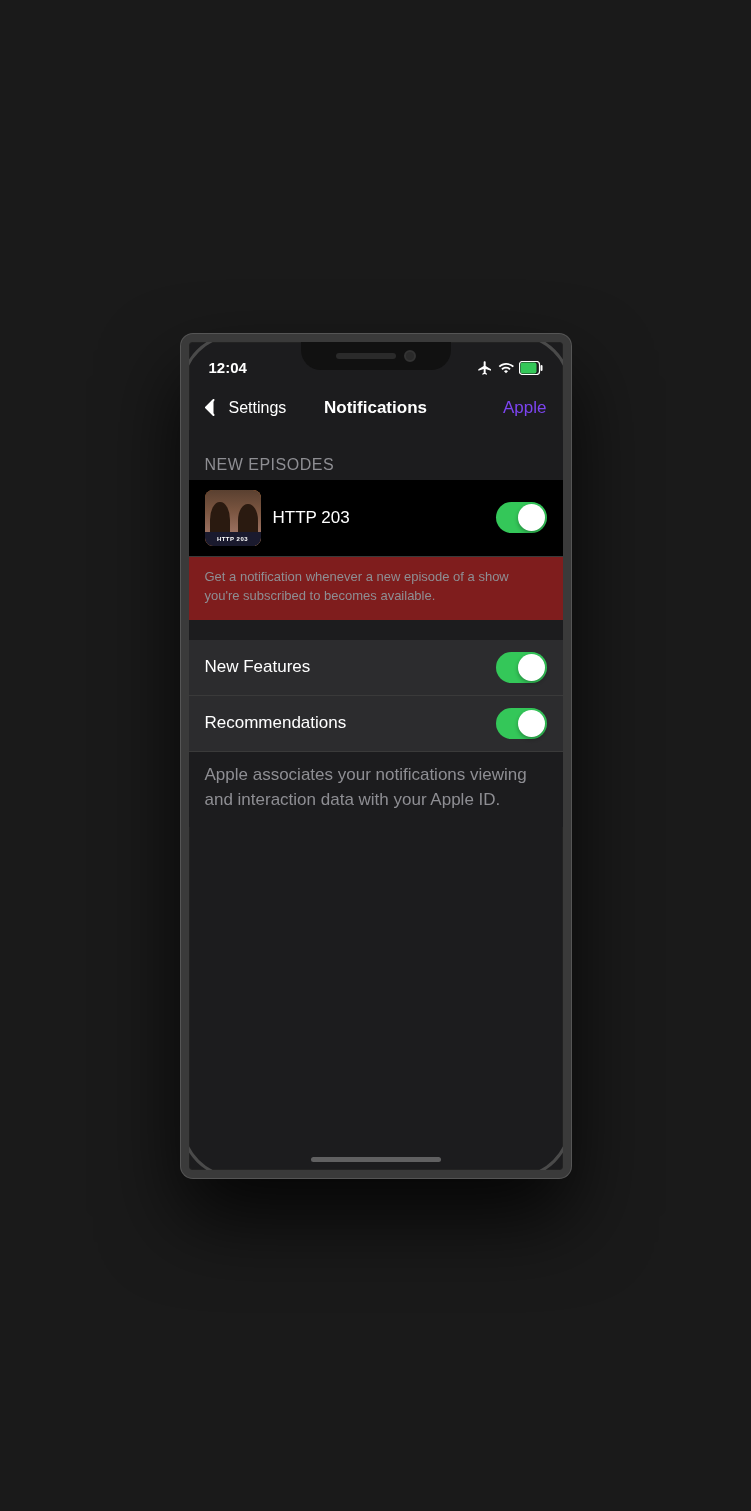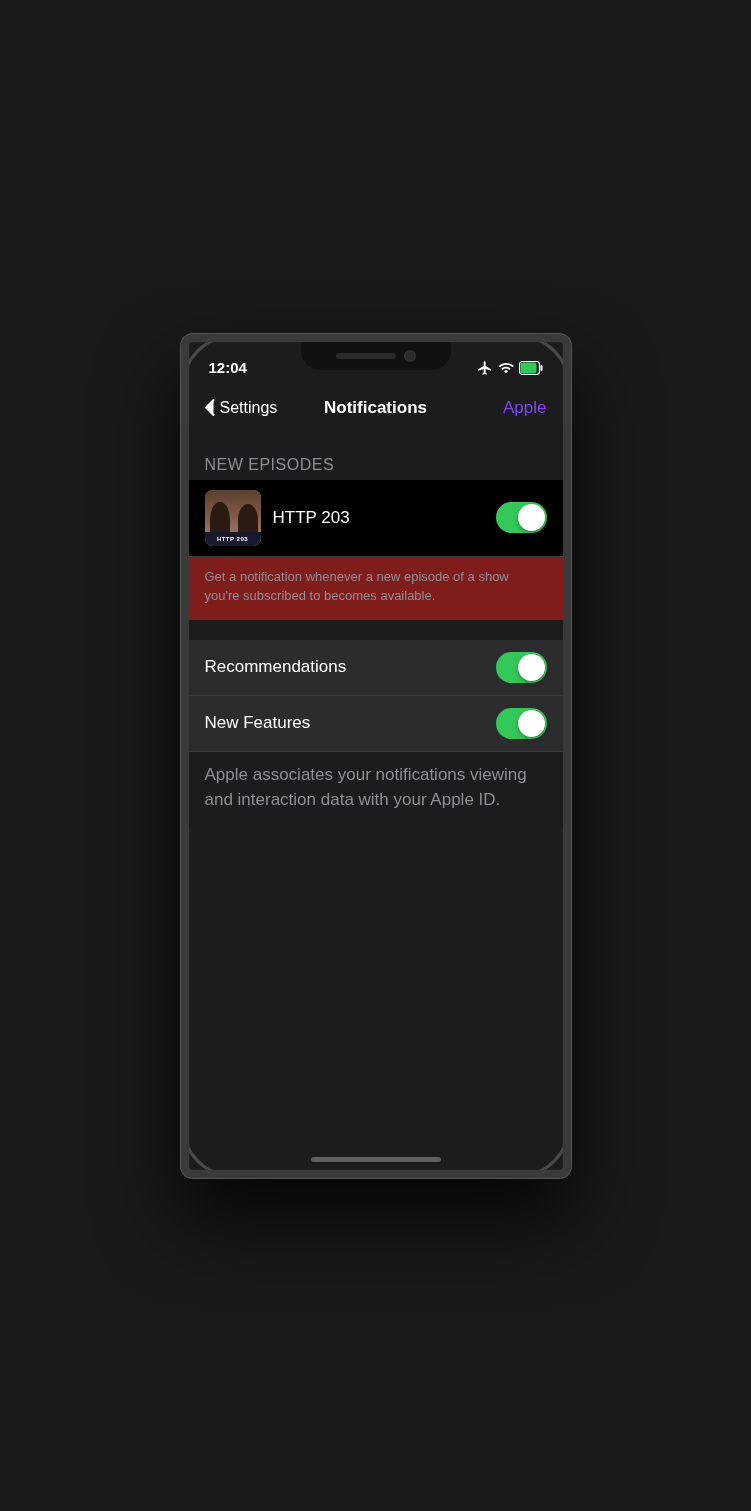--- a/index.html
+++ b/index.html
@@ -93,21 +93,21 @@
       gap: 5px;
     }
 
     .status-icons svg {
       fill: white;
     }
 
     .nav-back {
       display: flex;
       align-items: center;
-      gap: 3px;
+      gap: 12px;
       color: #ffffff;
       font-size: 16px;
       cursor: pointer;
     }
 
     .nav-title {
       font-size: 17px;
       font-weight: 600;
       color: #ffffff;
       position: absolute;
@@ -350,33 +350,33 @@
         <div class="toggle-knob"></div>
       </div>
     </div>
 
     <div class="description-text">
       <span>Get a notification whenever a new episode of a show you're subscribed to becomes available.</span>
     </div>
 
     <div class="section-spacer"></div>
 
+    <div class="list-item" style="background:#2c2c2e;">
+      <span class="item-label">New Features</span>
+      <div class="toggle">
+        <div class="toggle-knob"></div>
+      </div>
+    </div>
+
     <div class="list-item" style="background:#2c2c2e; border-bottom:0.5px solid #3a3a3a;">
       <span class="item-label">Recommendations</span>
       <div class="toggle">
         <div class="toggle-knob"></div>
       </div>
     </div>
 
-    <div class="list-item" style="background:#2c2c2e;">
-      <span class="item-label">New Features</span>
-      <div class="toggle">
-        <div class="toggle-knob"></div>
-      </div>
-    </div>
-
     <div class="footer-text">
       <span>Apple associates your notifications viewing and interaction data with your Apple ID.</span>
     </div>
   </div>
 
   <div class="home-indicator"></div>
 </div>
 
 </body></html>

